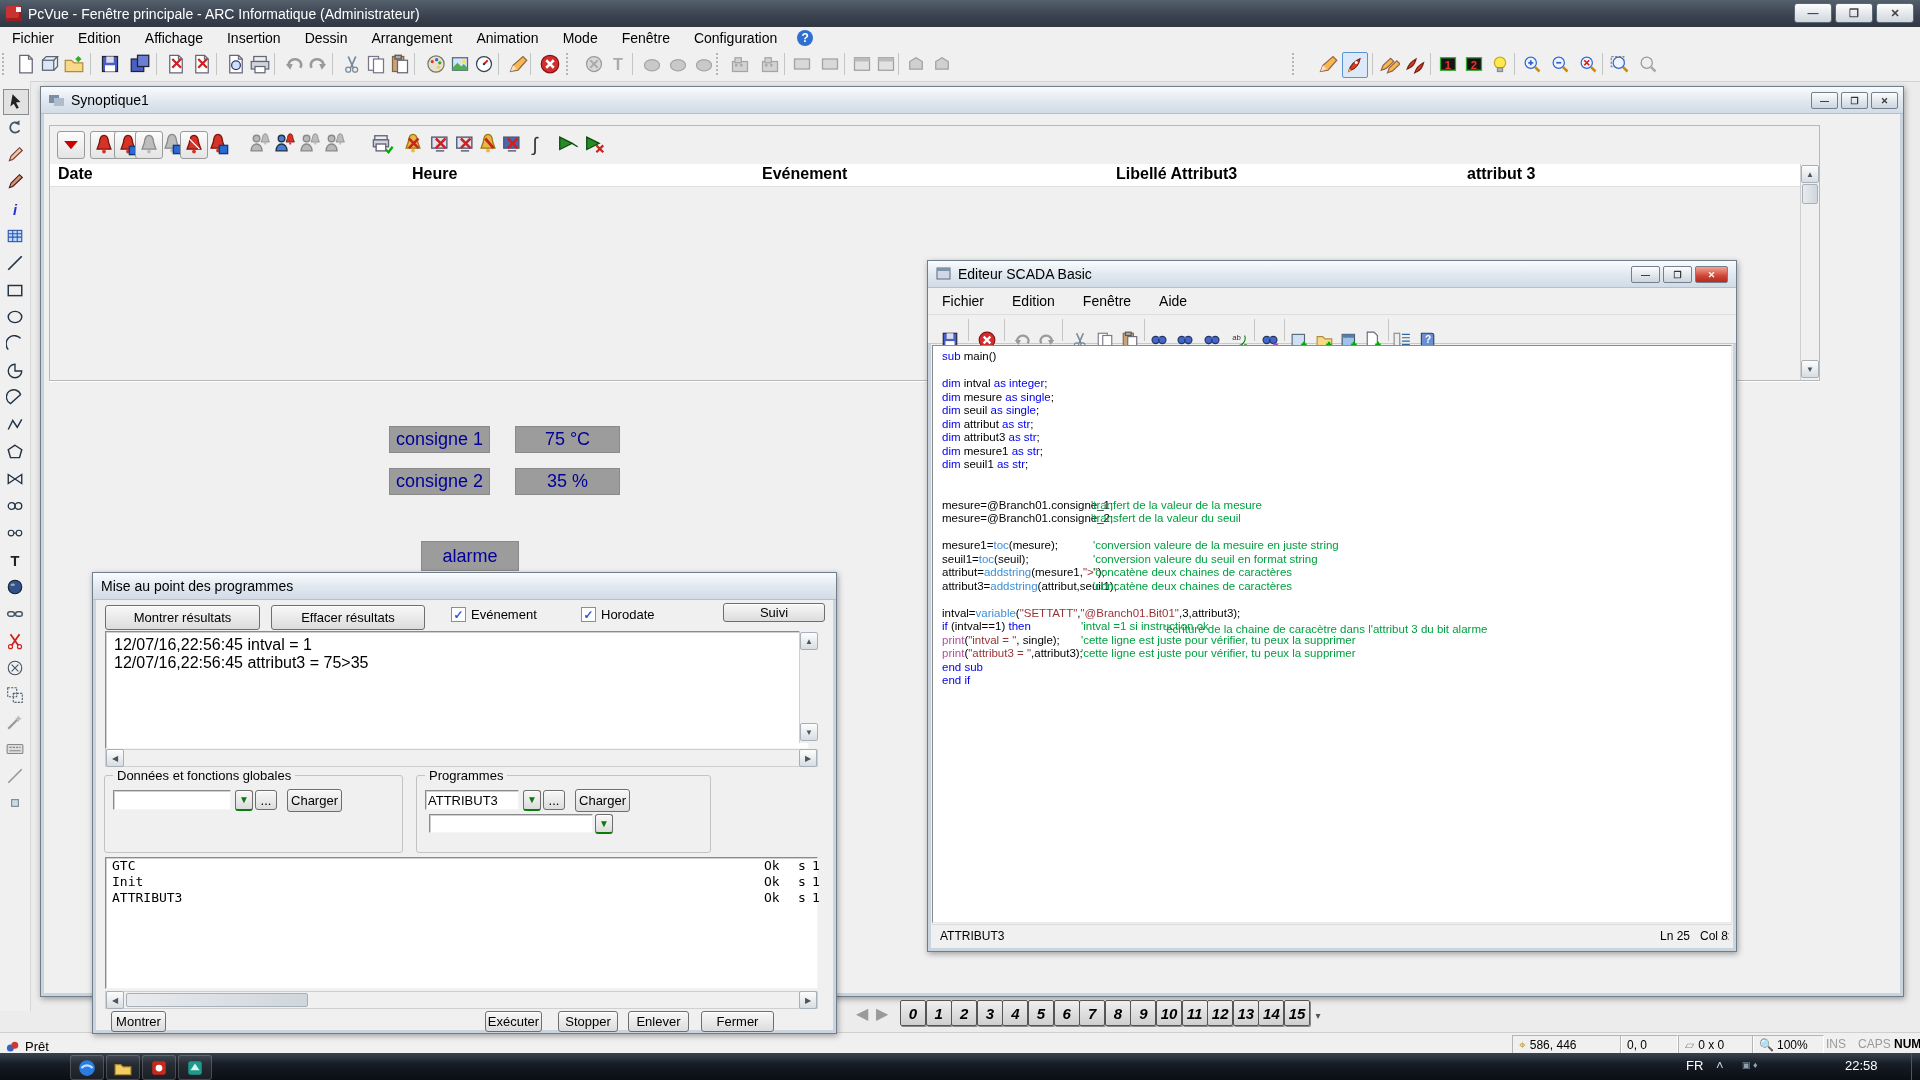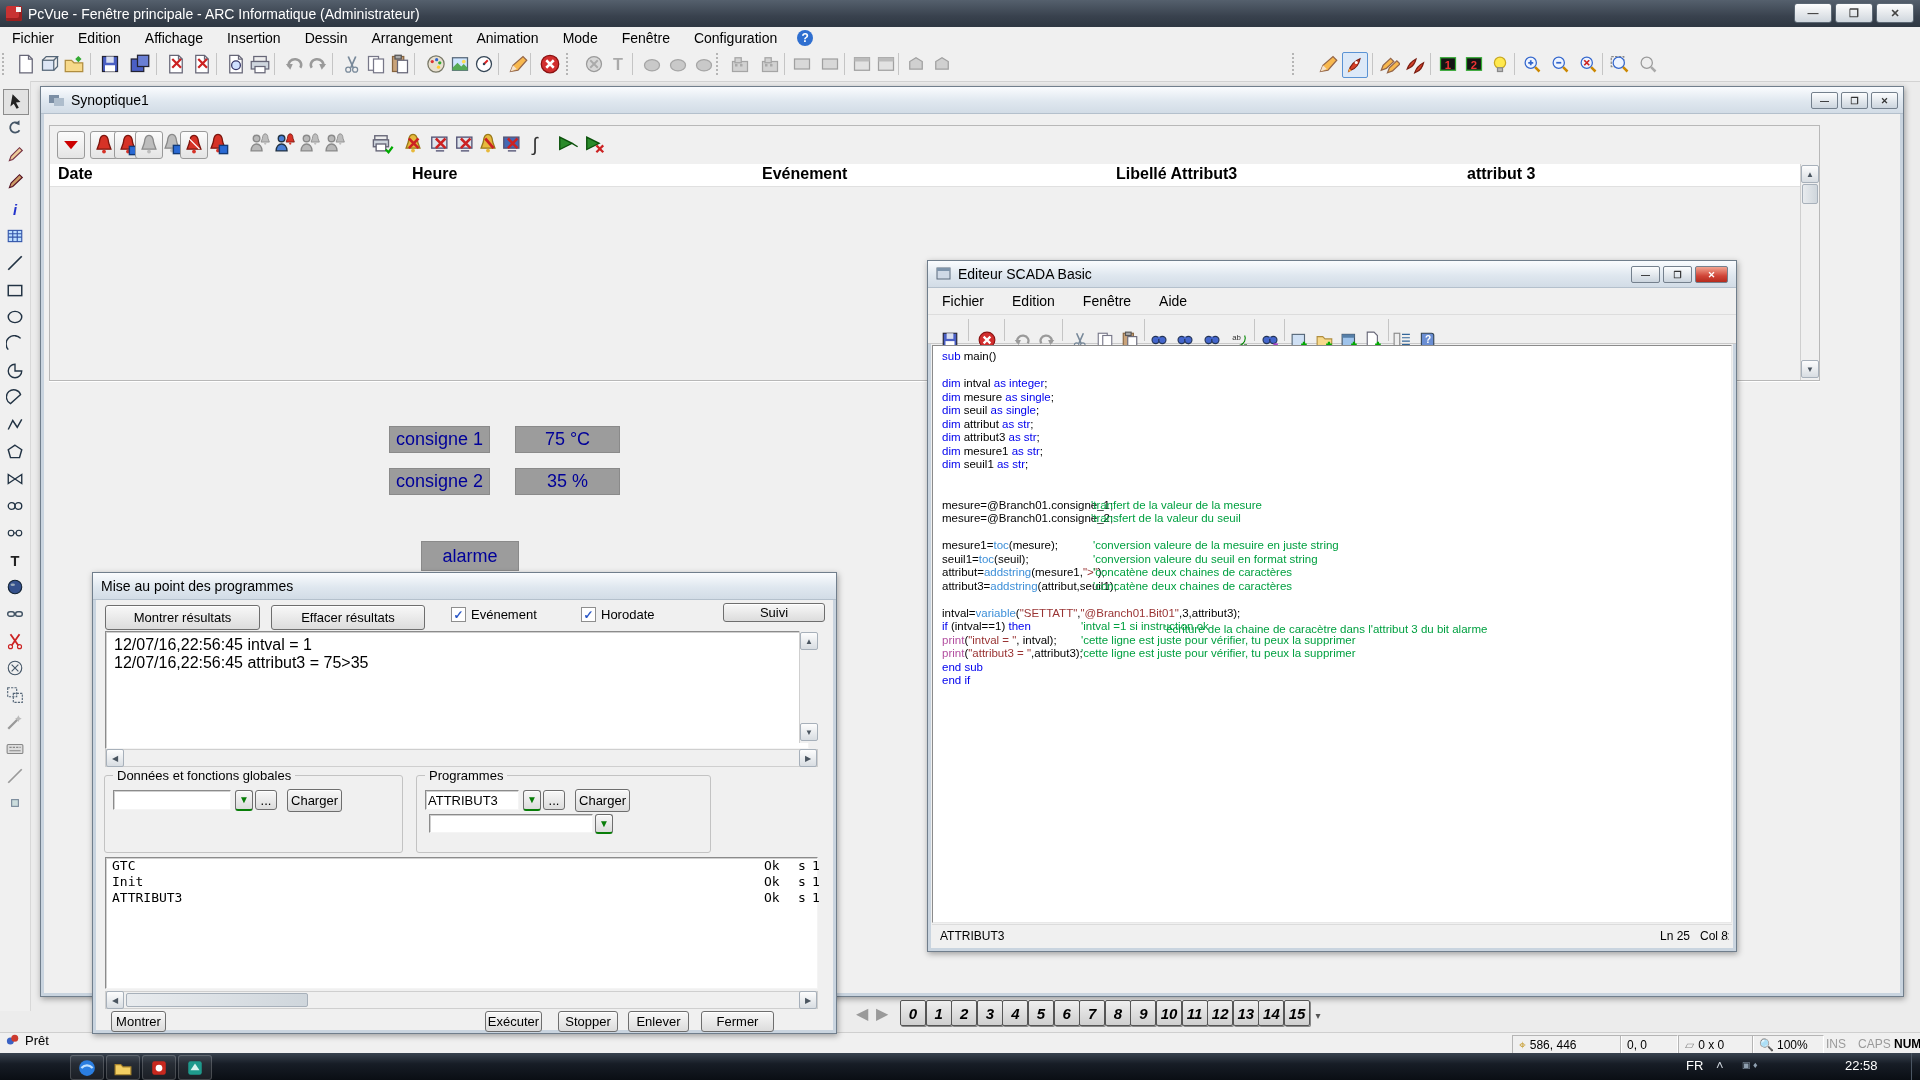--- a/index.html
+++ b/index.html
@@ -87,21 +87,21 @@
   .ck{color:#0000ee}.cf{color:#3d8fd8}.cs{color:#993333}.cp{color:#b34fa0}
   .ccmt{position:absolute;top:0;color:#00a040}
   #edstatus{position:absolute;left:4px;bottom:4px;right:4px;height:22px;background:#f0f0f0;
     display:flex;align-items:center;font-size:12px;border-top:1px solid #dcdcdc}
   
   #numrow{left:840px;top:998px;height:30px;width:520px}
   .numbtn{position:absolute;top:2px;width:24px;height:24px;background:linear-gradient(#efefef,#cfcfcf);
     border:1px solid #555;border-radius:2px;box-shadow:1px 1px 0 #888;font-weight:bold;font-style:italic;
     font-size:15px;display:flex;align-items:center;justify-content:center}
   #statusbar{left:0;top:1032px;width:1920px;height:21px;background:#f0f0f0;border-top:1px solid #cfcfcf;
-    font-size:13px;display:flex;align-items:flex-start}
+    font-size:13px;display:flex;align-items:flex-end}
   .stpanel{position:absolute;top:2px;height:17px;display:flex;align-items:center;padding:0 6px;
     border:1px solid;border-color:#b5b5b5 #fff #fff #b5b5b5;font-size:12px;white-space:nowrap}
   #taskbar{left:0;top:1053px;width:1920px;height:27px;
     background:linear-gradient(#39434f,#171d26 40%,#0a0e14);color:#fff;font-size:13px}
   .tkicon{position:absolute;top:2px;width:32px;height:23px;border-radius:3px;display:flex;align-items:center;justify-content:center;
     background:rgba(255,255,255,.07);border:1px solid rgba(255,255,255,.18)}
   .tkicon svg{width:18px;height:18px}
 </style>
 </head>
 <body>
@@ -989,21 +989,21 @@
       <div class="cline"><span class="">mesure=@Branch01.consigne_1;</span><span class="ccmt" style="left: 149px;">'tranfert de la valeur de la mesure</span></div>
       <div class="cline"><span class="">mesure=@Branch01.consigne_2;</span><span class="ccmt" style="left: 149px;">'transfert de la valeur du seuil</span></div>
       <div class="cline"></div>
       <div class="cline"><span class="">mesure1=</span><span class="cf">toc</span><span class="">(mesure);</span><span class="ccmt" style="left: 151px;">'conversion valeure de la mesuire en juste string</span></div>
       <div class="cline"><span class="">seuil1=</span><span class="cf">toc</span><span class="">(seuil);</span><span class="ccmt" style="left: 151px;">'conversion valeure du seuil en format string</span></div>
       <div class="cline"><span class="">attribut=</span><span class="cf">addstring</span><span class="">(mesure1,</span><span class="cs">"&gt;"</span><span class="">);</span><span class="ccmt" style="left: 151px;">'concatène deux chaines de caractères</span></div>
       <div class="cline"><span class="">attribut3=</span><span class="cf">addstring</span><span class="">(attribut,seuil1);</span><span class="ccmt" style="left: 151px;">'concatène deux chaines de caractères</span></div>
       <div class="cline"></div>
       <div class="cline"><span class="">intval=</span><span class="cf">variable</span><span class="">(</span><span class="cs">"SETTATT"</span><span class="">,</span><span class="cs">"@Branch01.Bit01"</span><span class="">,3,attribut3);</span><span class="ccmt" style="left: 222px; margin-top: 16px;">'écriture de la chaine de caracètre dans l'attribut 3 du bit alarme</span></div>
       <div class="cline"><span class="ck">if</span><span class=""> (intval==1) </span><span class="ck">then</span><span class="ccmt" style="left: 139px;">'intval =1 si instruction ok</span></div>
-      <div class="cline"><span class="cp">print</span><span class="">(</span><span class="cs">"intval = "</span><span class="">, intval);</span><span class="ccmt" style="left: 139px;">'cette ligne est juste pour vérifier, tu peux la supprimer</span></div>
+      <div class="cline"><span class="cp">print</span><span class="">(</span><span class="cs">"intval = "</span><span class="">, single);</span><span class="ccmt" style="left: 139px;">'cette ligne est juste pour vérifier, tu peux la supprimer</span></div>
       <div class="cline"><span class="cp">print</span><span class="">(</span><span class="cs">"attribut3 = "</span><span class="">,attribut3);</span><span class="ccmt" style="left: 139px;">'cette ligne est juste pour vérifier, tu peux la supprimer</span></div>
       <div class="cline"><span class="ck">end sub</span></div>
       <div class="cline"><span class="ck">end if</span></div>
     </div>
   <div id="edstatus">
     <span style="margin-left:8px">ATTRIBUT3</span>
     <span style="position:absolute;left:728px">Ln 25</span>
     <span style="position:absolute;left:768px">Col 8</span>
     <span style="position:absolute;right:2px;color:#9a9a9a">.::</span>
   </div>

